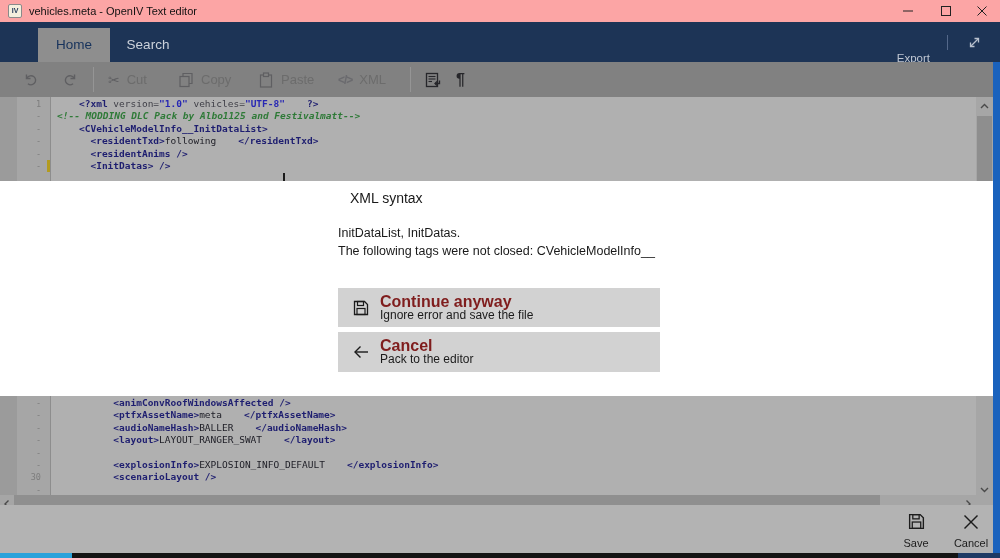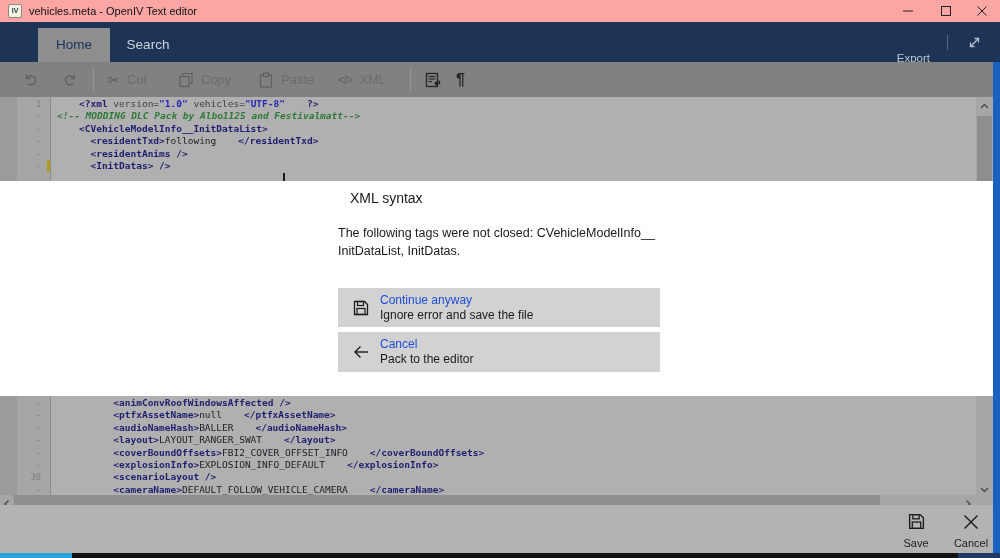--- a/index.html
+++ b/index.html
@@ -62,21 +62,21 @@
   .hs-thumb { position:absolute; left:14px; top:0; width:866px; height:10px; background:#8f8f8f; }
 
   
   .dialog-band { position:absolute; left:0; top:181px; width:1000px; height:215px; background:#ffffff; }
   .dlg-title { position:absolute; left:338px; top:9px; font-size:14px; font-weight:400; color:#191919;margin-left:12px; }
   .dlg-msg { position:absolute; left:338px; top:44px; font-size:12.5px; line-height:17.5px; color:#191919; }
   .dlg-btn { position:absolute; left:338px; width:322px; background:#d2d2d2; cursor:pointer; }
   .dlg-btn-1 { top:107px; height:39px; }
   .dlg-btn-2 { top:151px; height:40px; }
   .dlg-btn .ic { position:absolute; left:14px; top:50%; margin-top:-9px; width:18px; height:18px; }
-  .dlg-btn .bt { position:absolute; left:42px; top:5px; font-size:12px; font-weight:normal; color:#1d4ed8; }
+  .dlg-btn .bt { position:absolute; left:42px; top:5px; font-size:16px; font-weight:bold; color:#7f1d1d; }
   .dlg-btn .bs { position:absolute; left:42px; top:20px; font-size:12px; color:#1b1b1b; }
 
   
   .bottombar { position:absolute; left:0; top:505px; width:1000px; height:48px; background:#b3b3b3; }
   .foot-btn { position:absolute; top:7px; width:44px; height:38px; text-align:center; cursor:pointer; }
   .foot-save { left:894px; }
   .foot-cancel { left:949px; }
   .foot-btn .lbl { display:block; margin-top:2px; font-size:11px; color:#1c1c1c; }
 
   .bottom-strip { position:absolute; left:0; top:553px; width:1000px; height:5px; background:#141414; }
@@ -196,22 +196,22 @@
       <svg width="11" height="11" viewBox="0 0 11 11">
           <polyline points="2,7 5.5,3.5 9,7" fill="none" stroke="#4a4a4a" stroke-width="1.4"></polyline>
         </svg>
     </div>
     <div class="vs-thumb" style="top:19px;height:65px"></div>
   </div>
 
   <div class="dialog-band">
     <div class="dlg-title">XML syntax</div>
     <div class="dlg-msg">
+      <div>InitDataList, InitDatas.</div>
       <div>The following tags were not closed: CVehicleModelInfo__</div>
-      <div>InitDataList, InitDatas.</div>
     </div>
     <div class="dlg-btn dlg-btn-1">
       <svg class="ic" viewBox="0 0 18 18">
         <path d="M2.5 2.5 h10 l3 3 v10 h-13 z" fill="none" stroke="#1b1b1b" stroke-width="1.3"></path>
         <rect x="5.5" y="2.5" width="6" height="4" fill="none" stroke="#1b1b1b" stroke-width="1.2"></rect>
         <rect x="5" y="9.5" width="8" height="6" fill="none" stroke="#1b1b1b" stroke-width="1.2"></rect>
       </svg>
       <span class="bt">Continue anyway</span>
       <span class="bs">Ignore error and save the file</span>
     </div>
@@ -223,27 +223,27 @@
       <span class="bt">Cancel</span>
       <span class="bs">Pack to the editor</span>
     </div>
   </div>
 
   <div class="editor editor-bottom">
     <div class="ed-margin"></div>
     <div class="ed-gutter"></div>
     <div class="code-lines" id="bottom-lines">
         <div class="code-line"><span class="ln">-</span><span class="src"><span class="tk-text">      </span><span class="tk-tag">&lt;animConvRoofWindowsAffected /&gt;</span></span></div>
-        <div class="code-line"><span class="ln">-</span><span class="src"><span class="tk-text">      </span><span class="tk-tag">&lt;ptfxAssetName&gt;</span><span class="tk-text">null</span><span class="tk-tag">&lt;/ptfxAssetName&gt;</span></span></div>
+        <div class="code-line"><span class="ln">-</span><span class="src"><span class="tk-text">      </span><span class="tk-tag">&lt;ptfxAssetName&gt;</span><span class="tk-text">meta</span><span class="tk-tag">&lt;/ptfxAssetName&gt;</span></span></div>
         <div class="code-line"><span class="ln">-</span><span class="src"><span class="tk-text">      </span><span class="tk-tag">&lt;audioNameHash&gt;</span><span class="tk-text">BALLER</span><span class="tk-tag">&lt;/audioNameHash&gt;</span></span></div>
         <div class="code-line"><span class="ln">-</span><span class="src"><span class="tk-text">      </span><span class="tk-tag">&lt;layout&gt;</span><span class="tk-text">LAYOUT_RANGER_SWAT</span><span class="tk-tag">&lt;/layout&gt;</span></span></div>
-        <div class="code-line"><span class="ln">-</span><span class="src"><span class="tk-text">      </span><span class="tk-tag">&lt;coverBoundOffsets&gt;</span><span class="tk-text">FBI2_COVER_OFFSET_INFO</span><span class="tk-tag">&lt;/coverBoundOffsets&gt;</span></span></div>
+        <div class="code-line"><span class="ln">-</span></div>
         <div class="code-line"><span class="ln">-</span><span class="src"><span class="tk-text">      </span><span class="tk-tag">&lt;explosionInfo&gt;</span><span class="tk-text">EXPLOSION_INFO_DEFAULT</span><span class="tk-tag">&lt;/explosionInfo&gt;</span></span></div>
         <div class="code-line"><span class="ln">30</span><span class="src"><span class="tk-text">      </span><span class="tk-tag">&lt;scenarioLayout /&gt;</span></span></div>
-        <div class="code-line"><span class="ln">-</span><span class="src"><span class="tk-text">      </span><span class="tk-tag">&lt;cameraName&gt;</span><span class="tk-text">DEFAULT_FOLLOW_VEHICLE_CAMERA</span><span class="tk-tag">&lt;/cameraName&gt;</span></span></div>
+        <div class="code-line"><span class="ln">-</span></div>
       </div>
   </div>
 
   <div class="vscroll vs-bottom">
     <div class="scroll-arrow" style="left:3px;top:85px">
       <svg width="11" height="11" viewBox="0 0 11 11">
           <polyline points="2,4 5.5,7.5 9,4" fill="none" stroke="#4a4a4a" stroke-width="1.4"></polyline>
         </svg>
     </div>
   </div>

